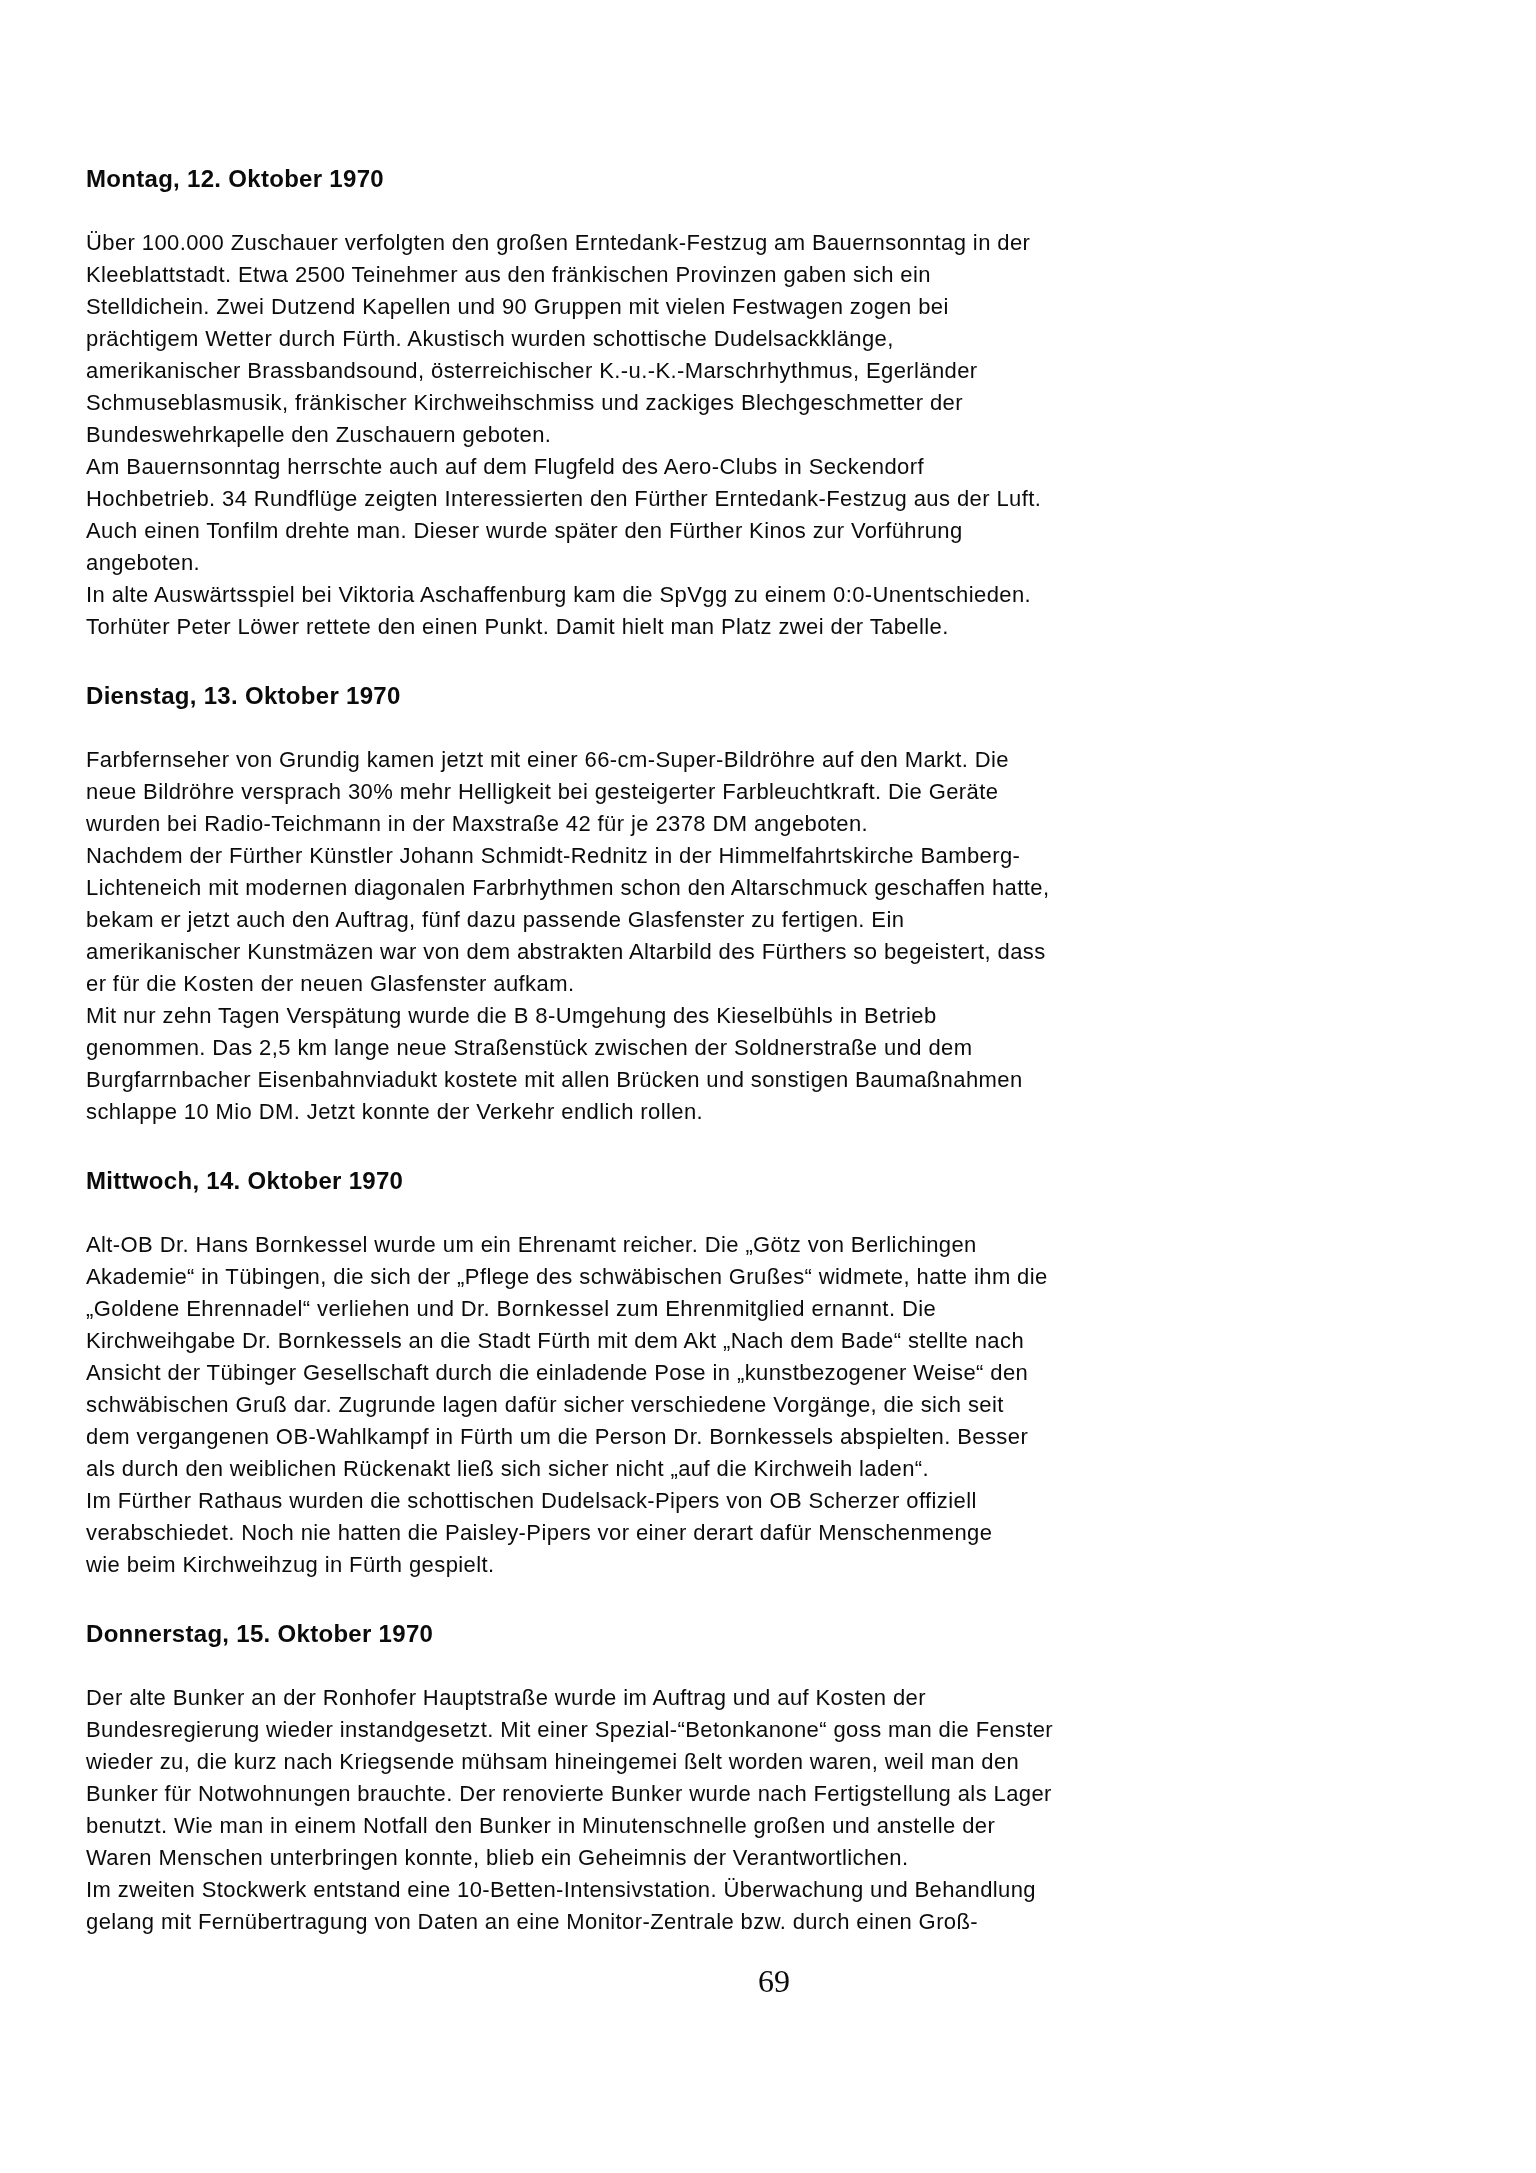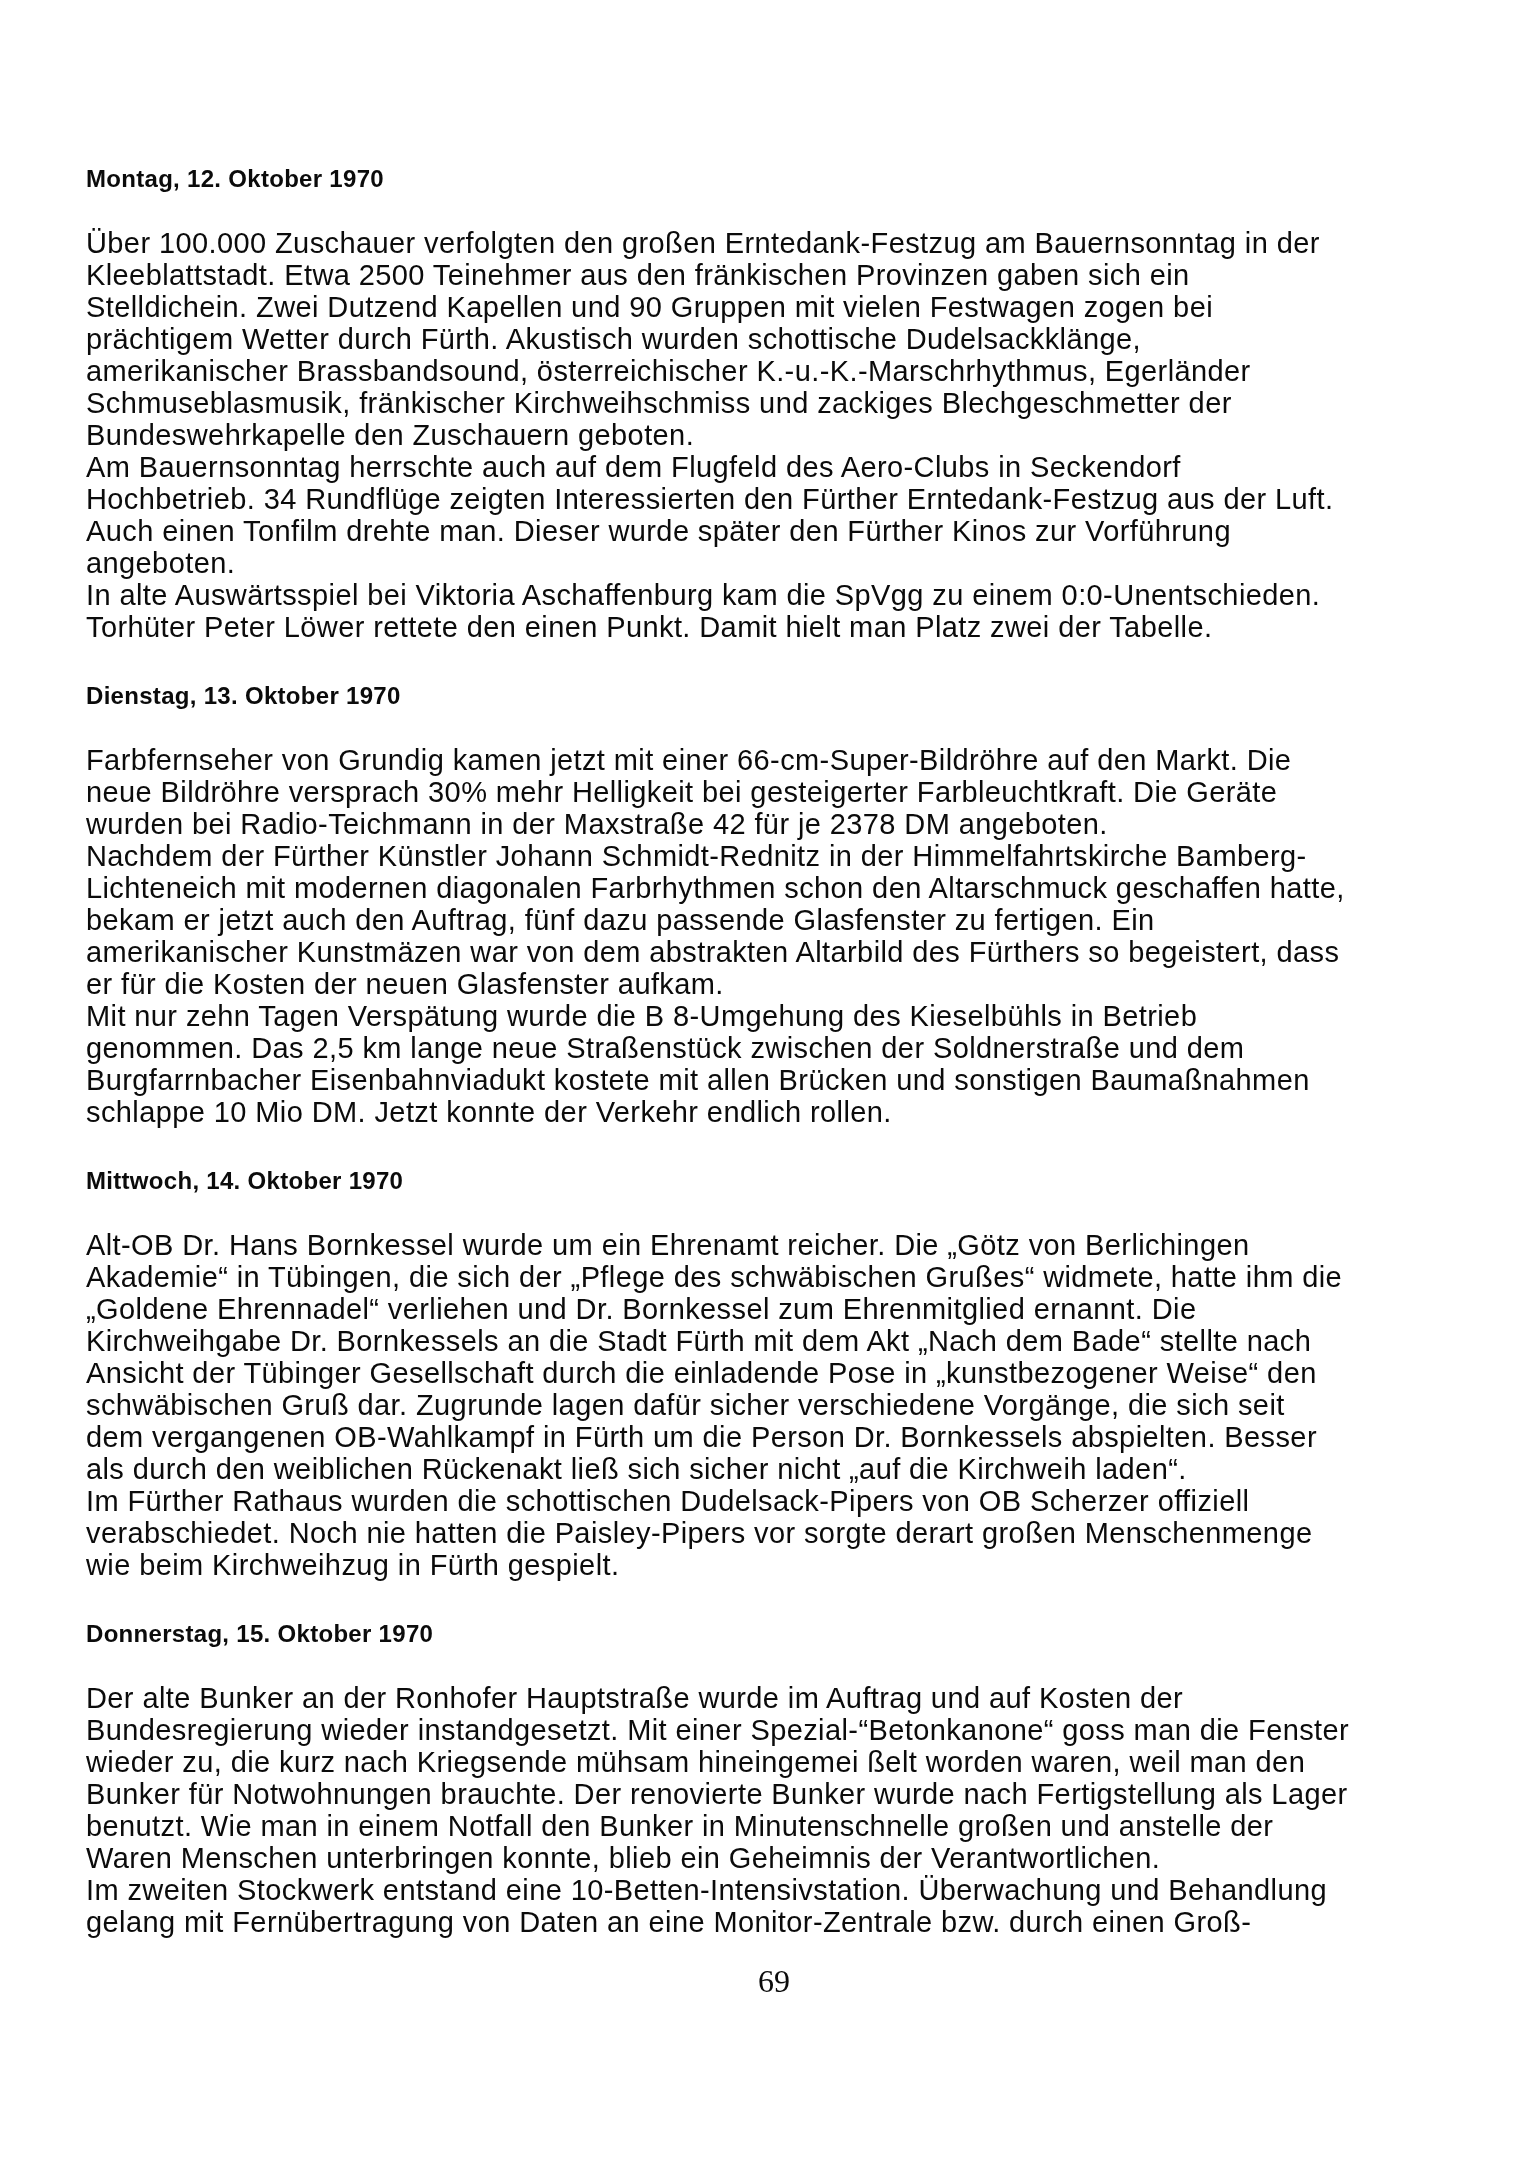--- a/index.html
+++ b/index.html
@@ -33,21 +33,21 @@
     line-height: 32px;
     font-weight: bold;
     margin: 0 0 32px 0;
     letter-spacing: 0.3px;
     white-space: pre;
   }
   .day-body {
     margin: 0;
   }
   .line {
-    font-size: 29px;
+    font-size: 22px;
     line-height: 32px;
     letter-spacing: 0.4px;
     white-space: pre;
   }
   .page-footer {
     margin-top: 27px;
     width: 100%;
     text-align: center;
   }
   .page-number {
@@ -104,21 +104,21 @@
     <div class="day-body">
         <div class="line">Alt-OB Dr. Hans Bornkessel wurde um ein Ehrenamt reicher. Die „Götz von Berlichingen</div>
         <div class="line">Akademie“ in Tübingen, die sich der „Pflege des schwäbischen Grußes“ widmete, hatte ihm die</div>
         <div class="line">„Goldene Ehrennadel“ verliehen und Dr. Bornkessel zum Ehrenmitglied ernannt. Die</div>
         <div class="line">Kirchweihgabe Dr. Bornkessels an die Stadt Fürth mit dem Akt „Nach dem Bade“ stellte nach</div>
         <div class="line">Ansicht der Tübinger Gesellschaft durch die einladende Pose in „kunstbezogener Weise“ den</div>
         <div class="line">schwäbischen Gruß dar. Zugrunde lagen dafür sicher verschiedene Vorgänge, die sich seit</div>
         <div class="line">dem vergangenen OB-Wahlkampf in Fürth um die Person Dr. Bornkessels abspielten. Besser</div>
         <div class="line">als durch den weiblichen Rückenakt ließ sich sicher nicht „auf die Kirchweih laden“.</div>
         <div class="line">Im Fürther Rathaus wurden die schottischen Dudelsack-Pipers von OB Scherzer offiziell</div>
-        <div class="line">verabschiedet. Noch nie hatten die Paisley-Pipers vor sorgte derart großen Menschenmenge</div>
+        <div class="line">verabschiedet. Noch nie hatten die Paisley-Pipers vor einer derart dafür Menschenmenge</div>
         <div class="line">wie beim Kirchweihzug in Fürth gespielt.</div>
       </div>
   </section>
 
   <section class="day-section">
     <h2 class="day-heading">Donnerstag, 15. Oktober 1970</h2>
     <div class="day-body">
         <div class="line">Der alte Bunker an der Ronhofer Hauptstraße wurde im Auftrag und auf Kosten der</div>
         <div class="line">Bundesregierung wieder instandgesetzt. Mit einer Spezial-“Betonkanone“ goss man die Fenster</div>
         <div class="line">wieder zu, die kurz nach Kriegsende mühsam hineingemei ßelt worden waren, weil man den</div>

